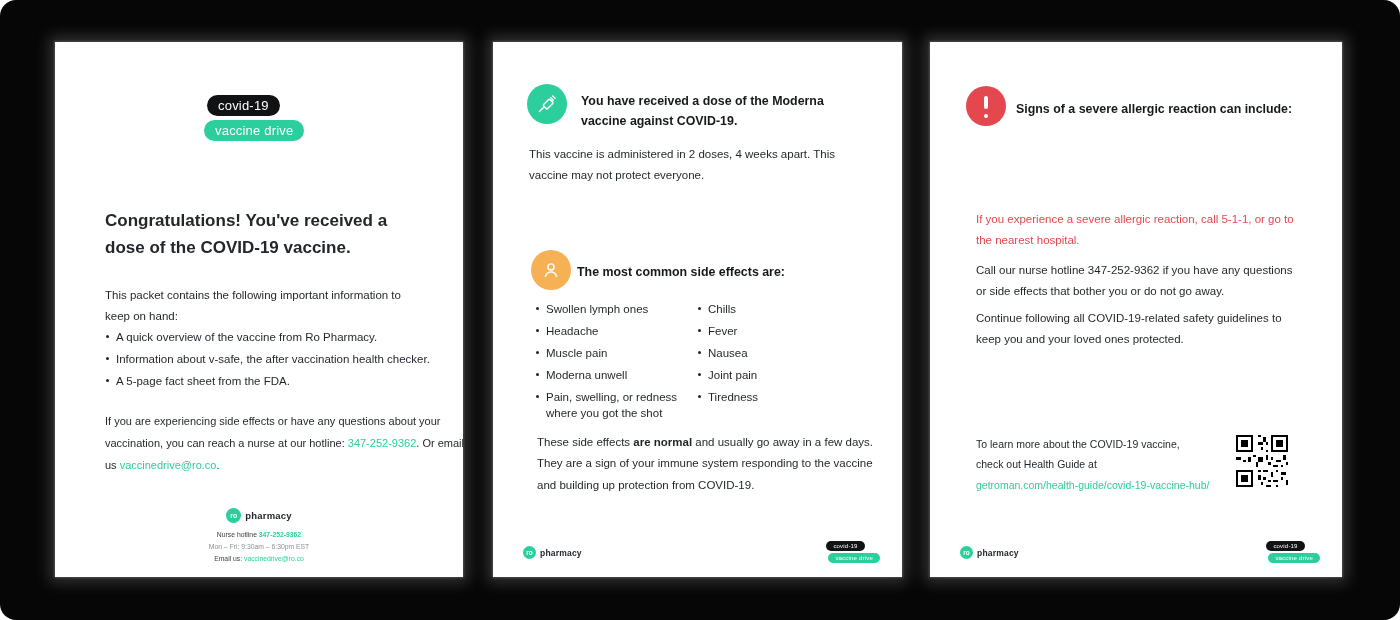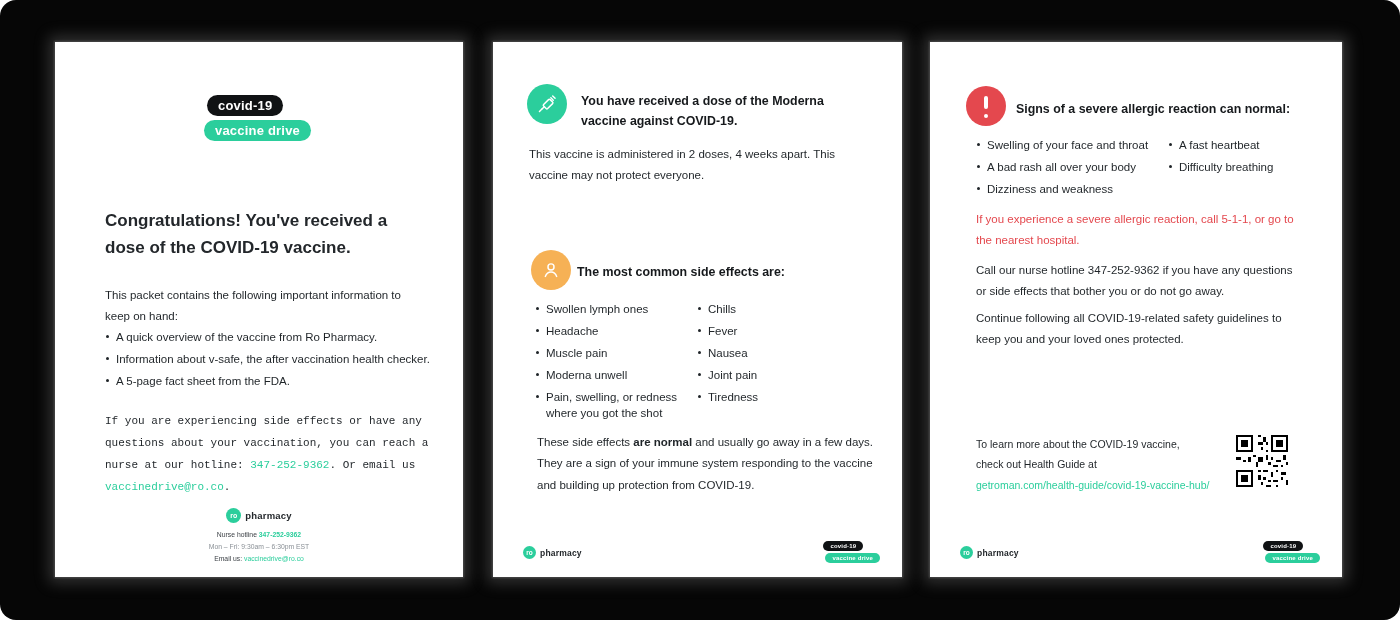--- a/index.html
+++ b/index.html
@@ -15,21 +15,21 @@
   .page {
     position:absolute; top:42px; height:535px; background:#ffffff;
     box-shadow:0 0 14px 6px rgba(150,150,150,0.30), 0 0 2px 1px rgba(200,200,200,0.25);
   }
   #page-1 { left:55px;  width:408px; }
   #page-2 { left:493px; width:409px; }
   #page-3 { left:930px; width:412px; }
 
   
   .pill {
-    display:block; width:max-content; color:#fff; font-weight:bold;
+    display:block; width:max-content; color:#fff; font-weight:normal;
     border-radius:11px; letter-spacing:0.2px;
   }
   .pill.big   { font-size:13px; padding:3px 11px; }
   .pill.black { background:#101214; }
   .pill.green { background:var(--green); }
   .mini .pill { font-size:6px; padding:2px 7px; border-radius:7px; }
   .mini .pill + .pill { margin-top:2px; margin-left:2px; }
 
   .green-text { color:var(--green); }
   .bold { font-weight:bold; }
@@ -65,21 +65,21 @@
   
   .p1-badges { position:absolute; left:152px; top:53px; }
   .p1-badges .pill + .pill { margin-top:4px; margin-left:-3px; }
   .p1-title {
     position:absolute; left:50px; top:165px; width:324px;
     font-size:17px; line-height:1.6; color:#23272b; margin:0;
   }
   .p1-intro { left:50px; top:243px; width:314px; }
   .p1-bullets { position:absolute; left:50px; top:287px; }
   .p1-bullets li { font-size:11px; margin-bottom:8px; }
-  .p1-contact { left:50px; top:368px; width:362px; font-size:11px; line-height:2.0;font-family:Liberation Mono, monospace; }
+  .p1-contact { left:50px; top:368px; width:362px; font-size:11px; line-height:2.0; }
   .p1-footer { position:absolute; left:0; right:0; top:462px; text-align:center; }
   .p1-footer .logo-row { display:inline-flex; align-items:center; gap:4px; margin-bottom:6px; }
   .p1-footer .logo-mark { width:15px; height:15px; font-size:7px; }
   .p1-footer .logo-word { font-size:9.5px; }
   .fline { font-size:6.8px; line-height:1.8; color:#3a3f44; }
   .fline.gray { color:#8a9096; }
 
   
   .p2-icon1 { left:34px; top:42px;  background:var(--green); }
   .p2-icon2 { left:38px; top:208px; background:var(--yellow); }
@@ -199,33 +199,22 @@
       <span class="pill black">covid-19</span>
       <span class="pill green">vaccine drive</span>
     </div>
   </div>
 
   <div class="page" id="page-3">
 
     <div class="icon-circle p3-icon">
         <span class="excl"></span>
       </div>
-    <h2 class="h-bold p3-h1">Signs of a severe allergic reaction can normal:</h2>
-
-    <div class="p3-cols">
-      <ul class="blist p3-col1">
-        <li>Swelling of your face and throat</li>
-        <li>A bad rash all over your body</li>
-        <li>Dizziness and weakness</li>
-      </ul>
-      <ul class="blist p3-col2">
-        <li>A fast heartbeat</li>
-        <li>Difficulty breathing</li>
-      </ul>
-    </div>
+    <h2 class="h-bold p3-h1">Signs of a severe allergic reaction can include:</h2>
+
 
     <p class="body-p p3-warning">If you experience a severe allergic reaction, call 5-1-1, or go to the nearest hospital.</p>
 
     <p class="body-p p3-p1">Call our nurse hotline 347-252-9362 if you have any questions or side effects that bother you or do not go away.</p>
     <p class="body-p p3-p2">Continue following all COVID-19-related safety guidelines to keep you and your loved ones protected.</p>
 
     <div class="body-p p3-learn">
       <div>To learn more about the COVID-19 vaccine,</div>
       <div>check out Health Guide at</div>
       <a class="green-text" style="text-decoration:none;">getroman.com/health-guide/covid-19-vaccine-hub/</a>

